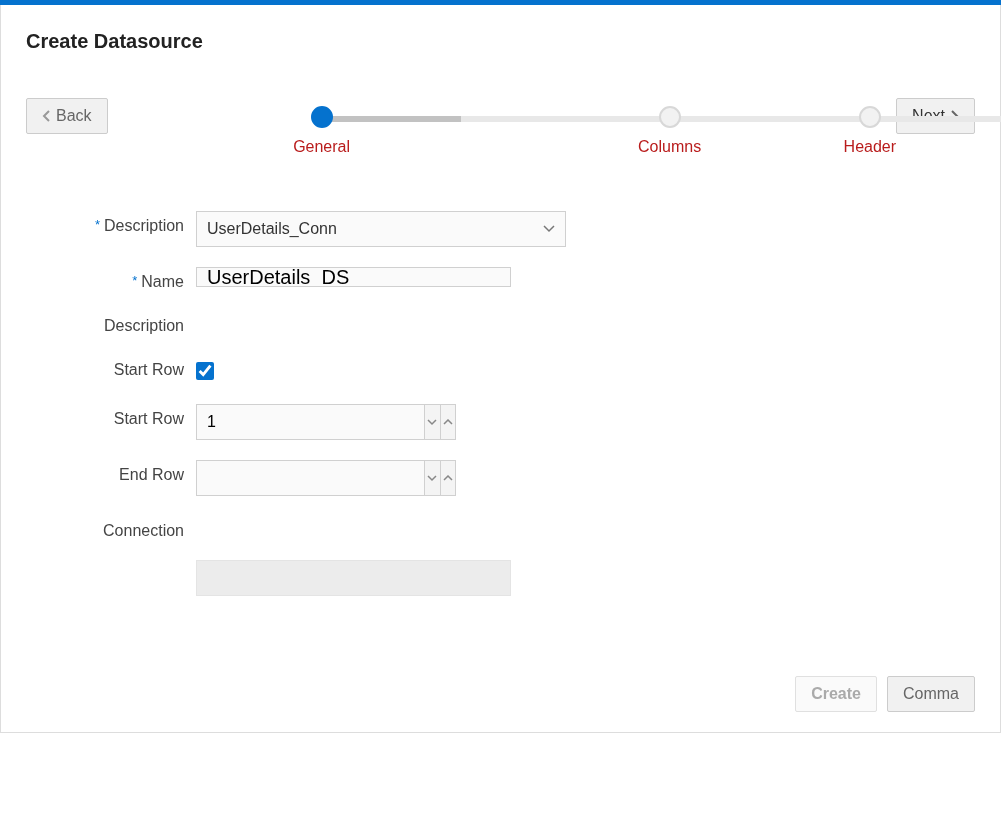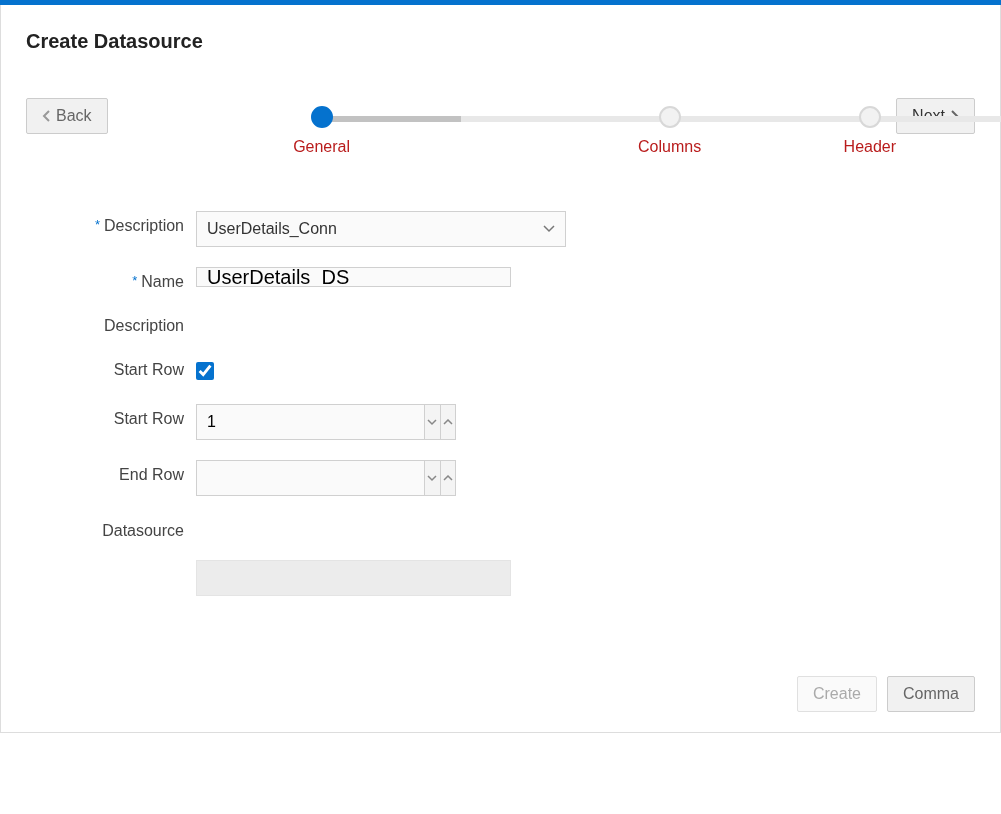--- a/index.html
+++ b/index.html
@@ -44,20 +44,21 @@
       border-radius: 2px;
       font-size: 16px;
       color: #666;
       cursor: pointer;
     }
     .btn-disabled {
       background: #fafafa;
       color: #aaa;
       border-color: #e0e0e0;
       cursor: default;
+      font-weight: bold;
     }
     .back-btn {
       margin-right: 40px;
     }
     .next-btn {
       margin-left: auto;
       color: #333;
     }
     .stepper {
       flex: 1;
@@ -361,21 +362,21 @@
                   <path d="M1 5 L5 1 L9 5" stroke="#888" stroke-width="1.5" fill="none"></path>
                 </svg>
               </span>
           </div>
         </div>
       </div>
     </div>
 
     <div class="form-row">
       <div class="form-label">
-        <span>Datasource</span>
+        <span>Connection</span>
       </div>
     </div>
 
     <div class="form-row">
       <div class="form-label"></div>
       <div class="form-control">
         <div class="disabled-box"></div>
       </div>
     </div>
 

